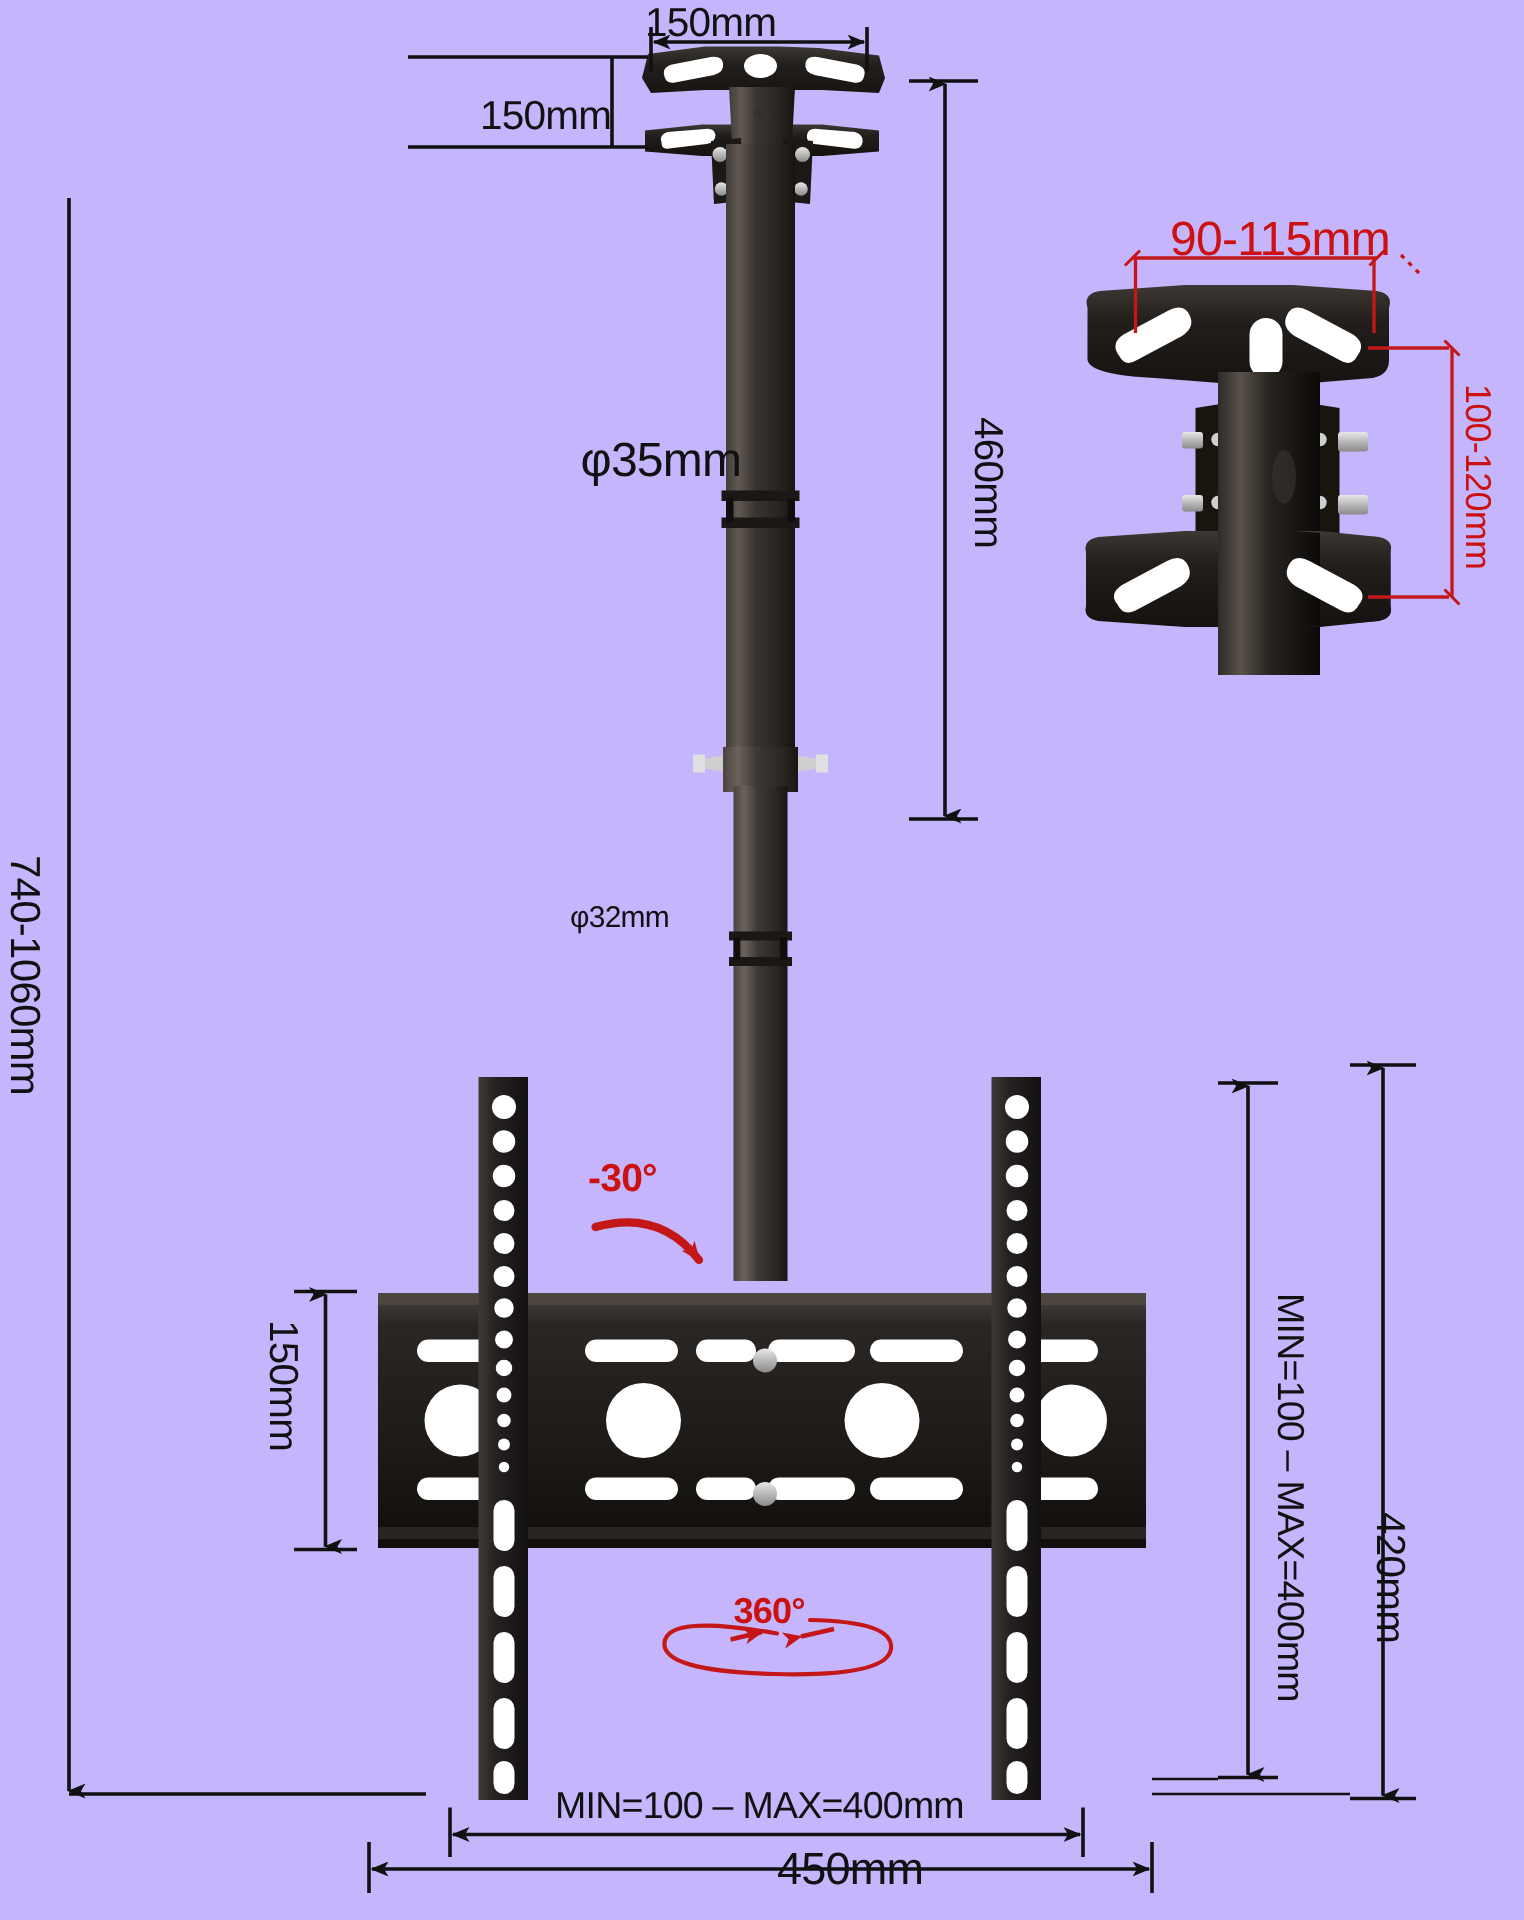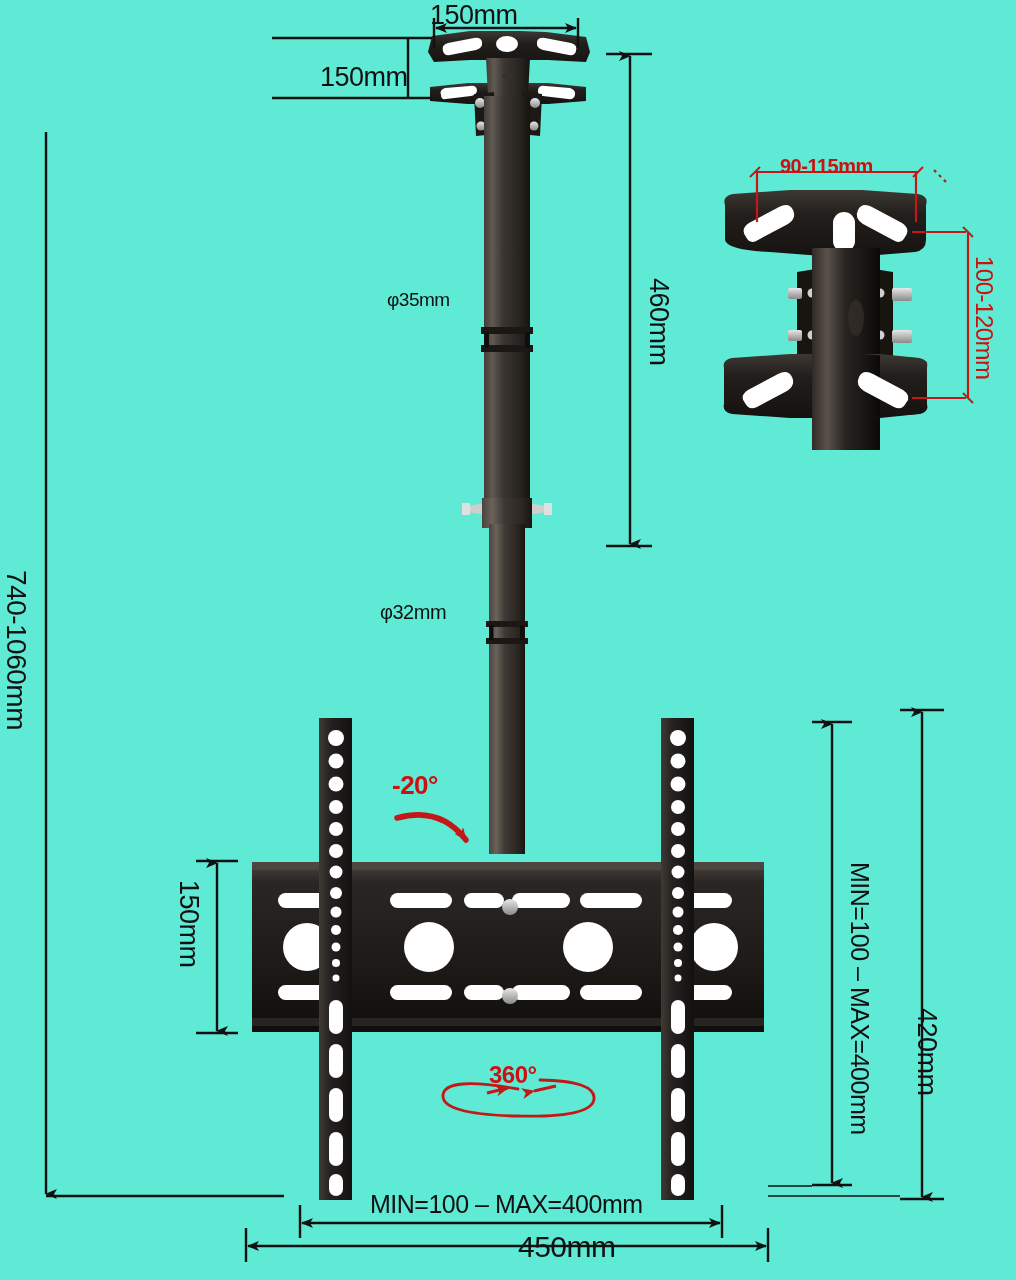--- a/index.html
+++ b/index.html
@@ -8,21 +8,21 @@
     padding: 0;
     background: #ffffff;
   }
   body {
     font-family: "Liberation Sans", sans-serif;
   }
   #diagram {
     position: relative;
     width: 1016px;
     height: 1280px;
-    background: #5eead4;
+    background: #c4b5fd;
     overflow: hidden;
   }
   #diagram svg.layer {
     position: absolute;
     left: 0;
     top: 0;
     width: 1016px;
     height: 1280px;
   }
   .dimtext {
@@ -34,27 +34,27 @@
     letter-spacing: -0.5px;
   }
   .dimtext.red {
     color: #cc1111;
   }
   .vert {
     transform-origin: 0 0;
   }
   .t150top   { left: 430px; top: 2px;   font-size: 27px; font-weight: 400; }
   .t150left  { left: 320px; top: 64px;  font-size: 27px; font-weight: 400; }
-  .tphi35    { left: 387px; top: 290px; font-size: 19px; font-weight: 400; }
+  .tphi35    { left: 387px; top: 290px; font-size: 32px; font-weight: 400; }
   .tphi32    { left: 380px; top: 602px; font-size: 20px; font-weight: 400; }
   .tminmaxb  { left: 370px; top: 1192px; font-size: 25px; }
   .t450      { left: 486px; top: 1232px; font-size: 30px; margin-left: 32px; }
   .tred30    { left: 392px; top: 772px; font-size: 26px; font-weight: bold; }
   .tred360   { left: 489px; top: 1063px; font-size: 24px; font-weight: bold; }
-  .t90115    { left: 780px; top: 156px; font-size: 20px; font-weight: 700; color: #cc1111; }
+  .t90115    { left: 780px; top: 143px; font-size: 32px; font-weight: 400; color: #cc1111; }
 </style>
 </head>
 <body>
 
 <div id="diagram">
 
   <svg class="layer" viewBox="0 0 1016 1280">
     <defs>
       <linearGradient id="tubeGrad" x1="0" y1="0" x2="1" y2="0">
         <stop offset="0%" stop-color="#423c38"></stop>
@@ -401,21 +401,21 @@
   <div class="dimtext vert" style="left:202px; top:880px; transform: rotate(90deg); font-size:27px;">150mm</div>
 
   <div class="dimtext vert" style="left:872px; top:862px; transform: rotate(90deg); font-size:25px;">MIN=100 – MAX=400mm</div>
 
   <div class="dimtext vert" style="left:940px; top:1008px; transform: rotate(90deg); font-size:27px;">420mm</div>
 
   <div class="dimtext tminmaxb">MIN=100 – MAX=400mm</div>
 
   <div class="dimtext t450">450mm</div>
 
-  <div class="dimtext red tred30">-20°</div>
+  <div class="dimtext red tred30">-30°</div>
 
   <div class="dimtext red tred360">360°</div>
 
   <div class="dimtext t90115">90-115mm</div>
 
   <div class="dimtext vert red" style="left:996px; top:256px; transform: rotate(90deg); font-size:24px; color:#cc1111;">100-120mm</div>
 
 </div>
 
 </body></html>

